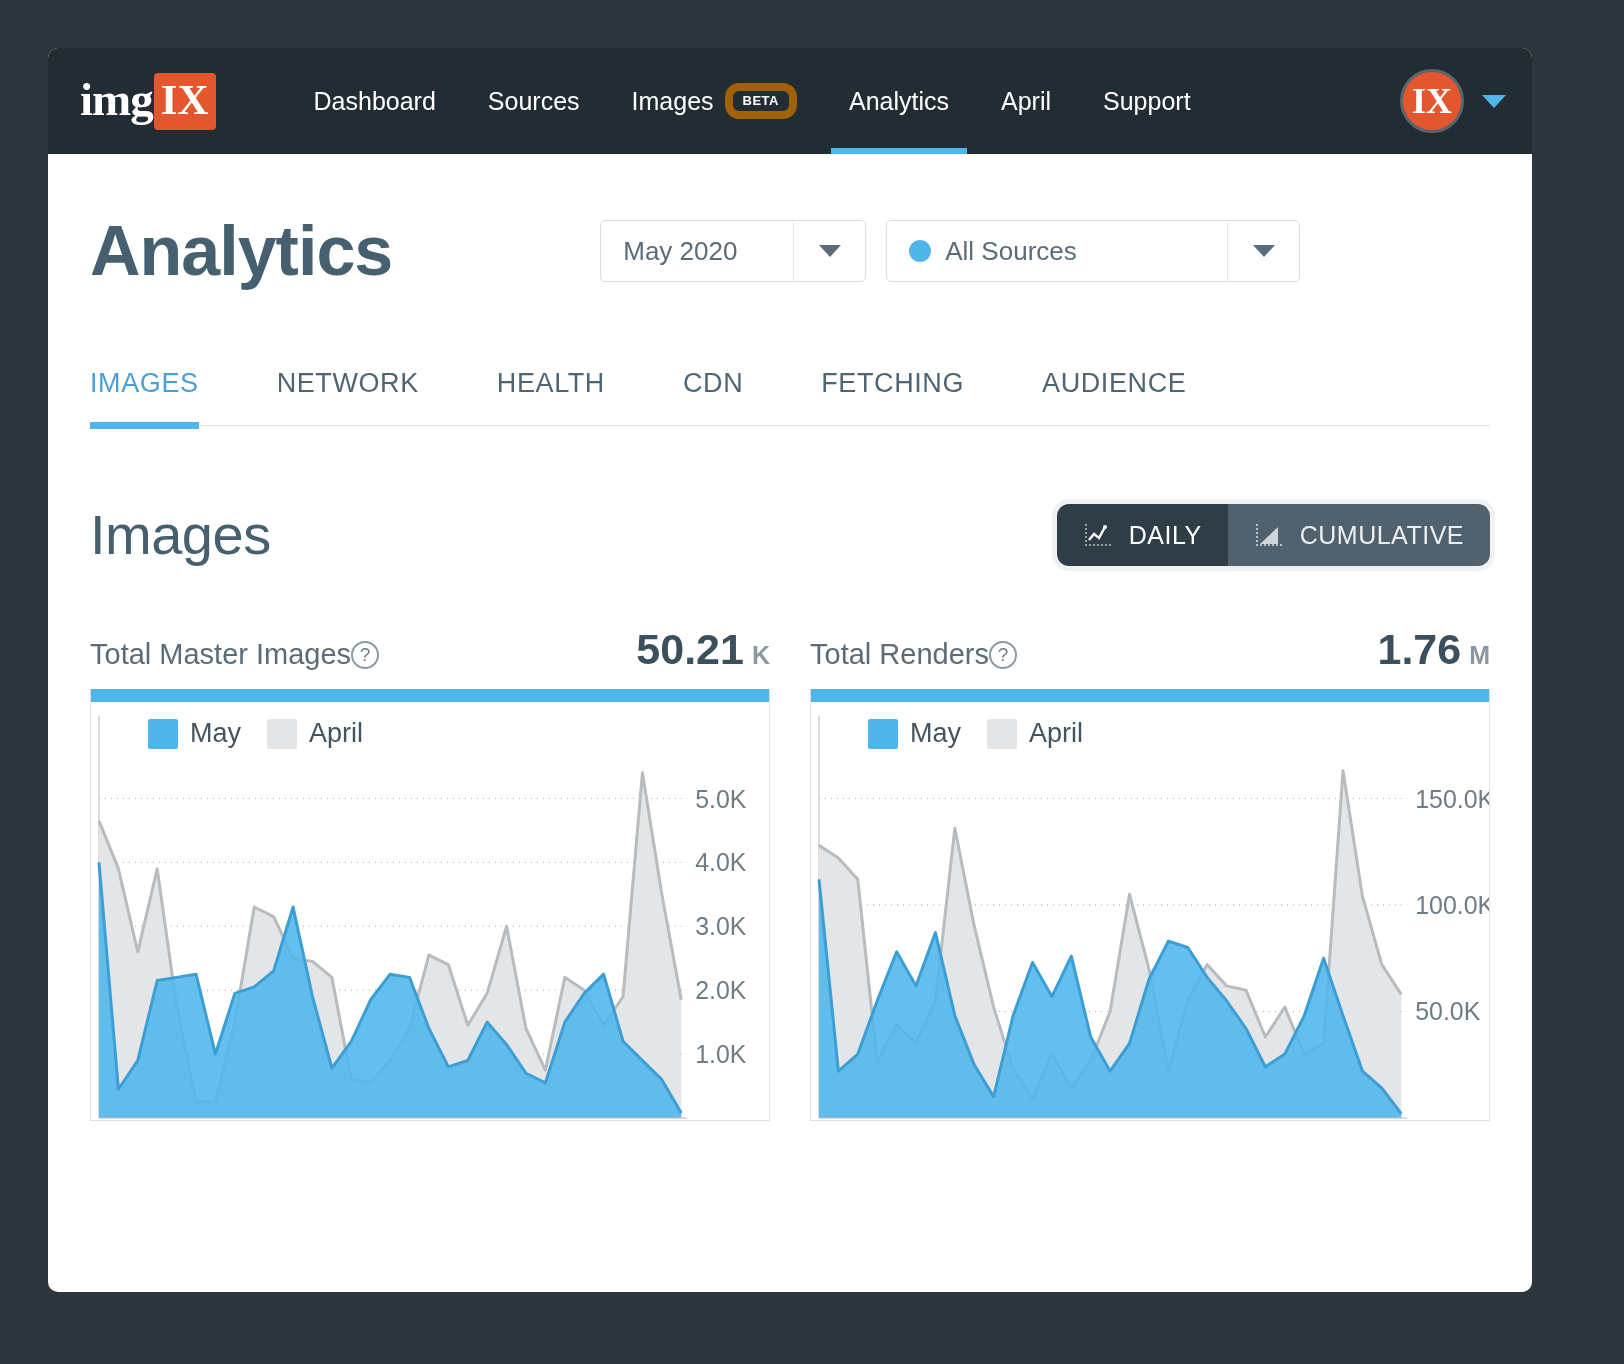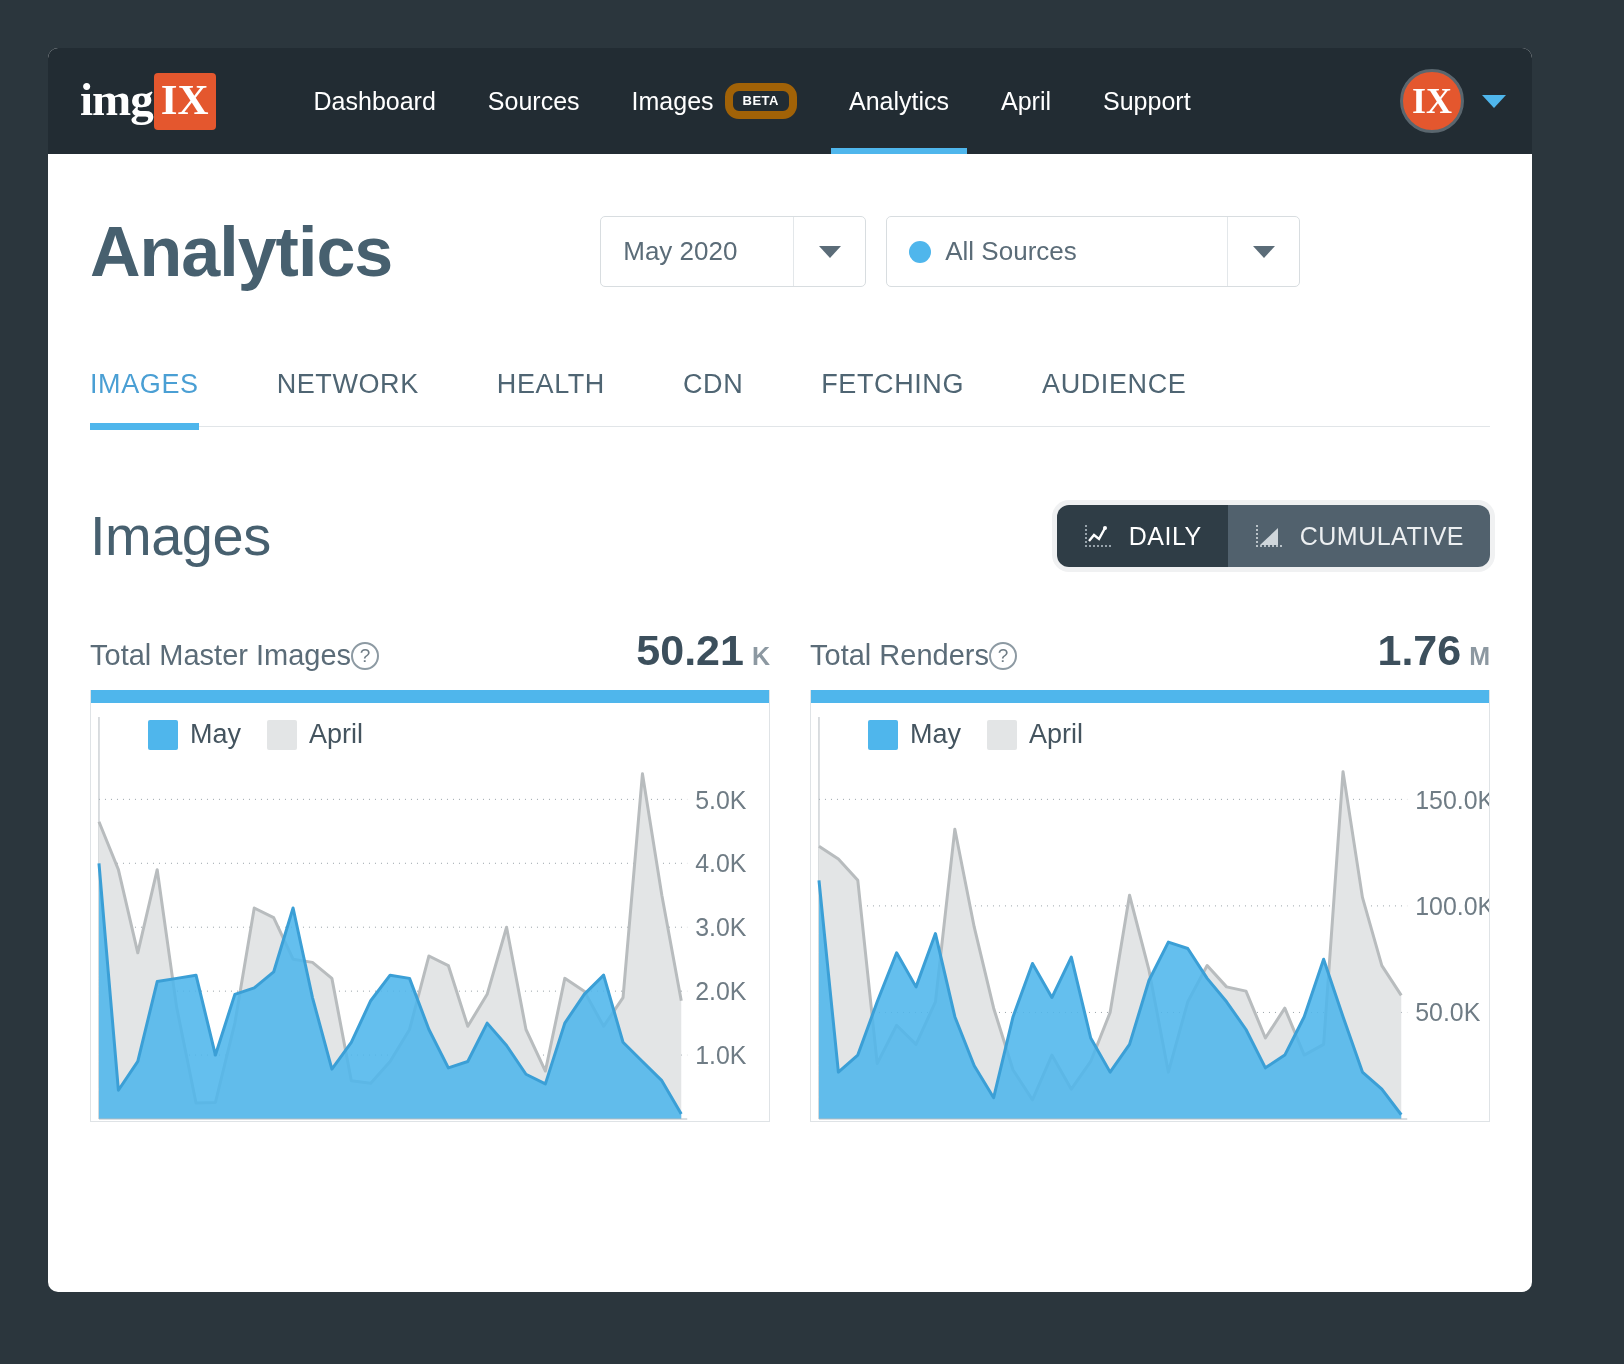--- a/index.html
+++ b/index.html
@@ -122,21 +122,21 @@
   }
   .page-title {
     font-size: 70px;
     font-weight: 700;
     color: #47606f;
     letter-spacing: -1px;
     line-height: 1;
   }
   .selects { display: flex; gap: 20px; margin-left: 208px; align-items: center; }
   .select {
-    height: 71px;
+    height: 62px;
     border: 1px solid #d8dde0;
     border-radius: 5px;
     display: flex; align-items: stretch;
     background: #fff;
     cursor: pointer;
   }
   .select-value {
     display: flex; align-items: center;
     padding: 0 22px;
     font-size: 26px;

